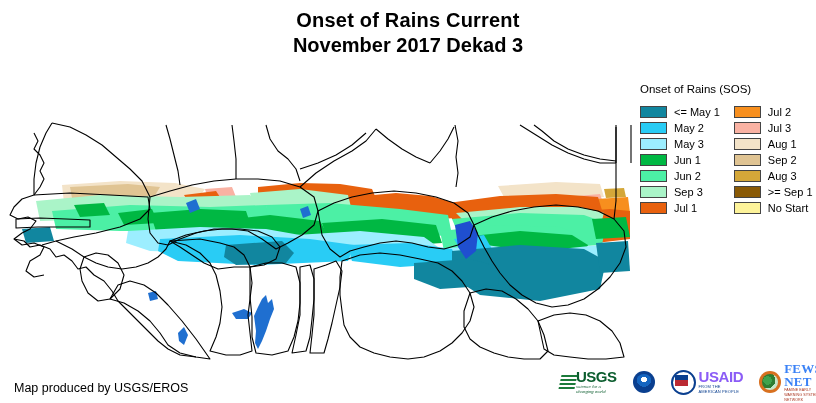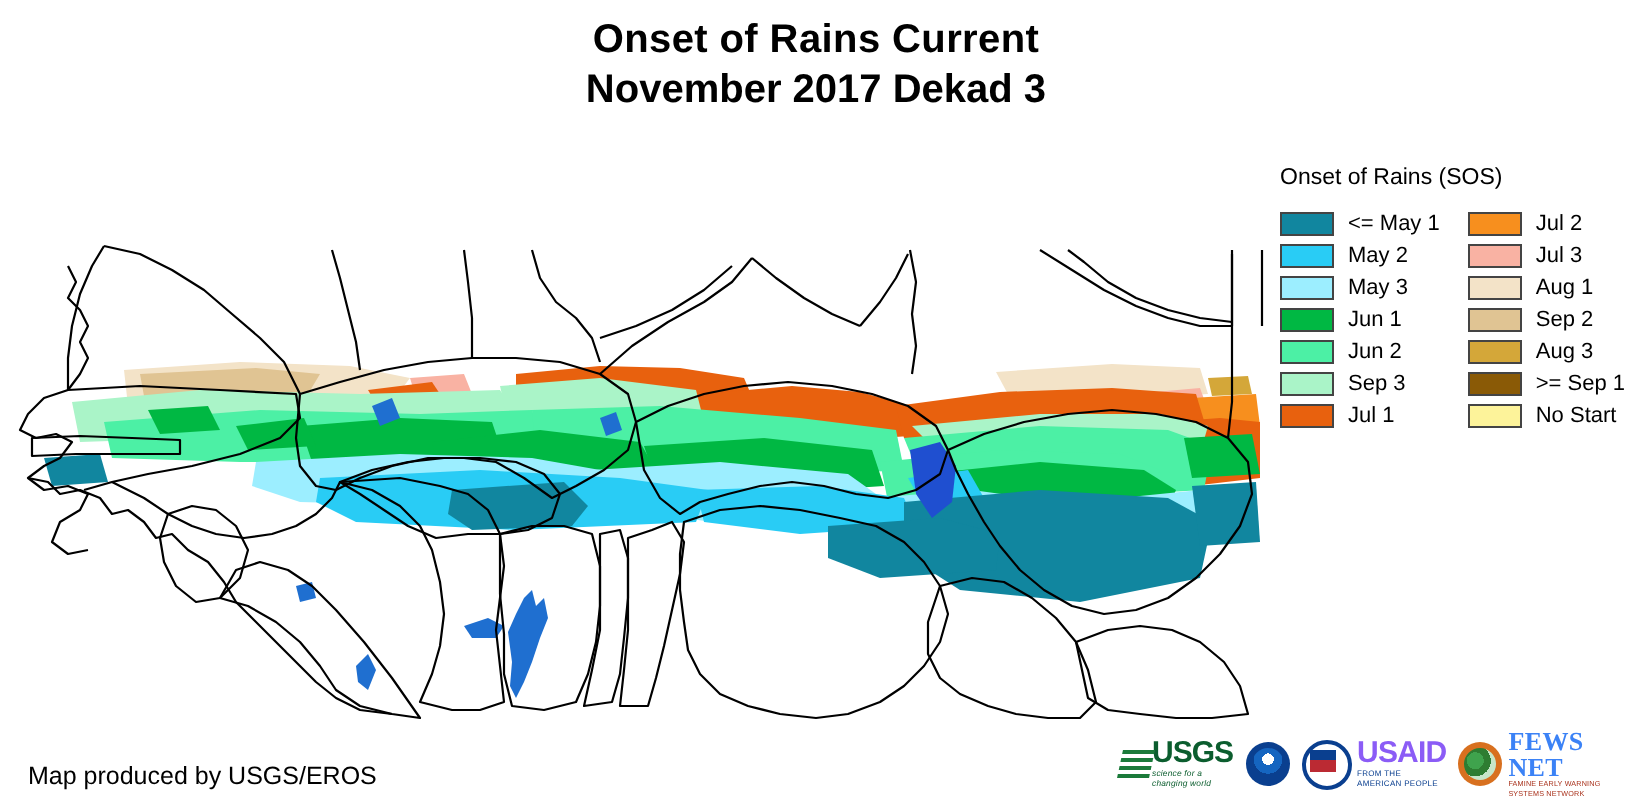--- a/index.html
+++ b/index.html
@@ -23,21 +23,21 @@
   .legend-col{display:flex;flex-direction:column;gap:2px;}
   .legend-entry{display:flex;align-items:center;height:14px;}
   .legend-swatch{width:27px;height:12px;border:1px solid #444;box-sizing:border-box;flex:none;}
   .legend-label{font-size:11px;margin-left:7px;white-space:nowrap;line-height:12px;}
 
   
   #credit{position:absolute;left:14px;top:381px;font-size:12.5px;line-height:14px;}
 
   
   #logo-bar{position:absolute;left:560px;top:366px;width:250px;height:32px;
-            display:flex;align-items:center;gap:6px;}
+            display:flex;align-items:center;gap:16px;}
   .logo{display:flex;align-items:center;height:30px;}
   
   .usgs-mark{width:16px;height:14px;background:
      linear-gradient(#1b7a3a 0 2px,transparent 2px 4px,#1b7a3a 4px 6px,transparent 6px 8px,#1b7a3a 8px 10px,transparent 10px 12px,#1b7a3a 12px 14px);
      transform:skewX(-12deg);flex:none;}
   .usgs-word{font-size:15px;font-weight:bold;color:#0b5d2e;letter-spacing:-.5px;line-height:14px;}
   .usgs-tag{font-size:4.2px;font-style:italic;color:#0b5d2e;letter-spacing:.1px;line-height:5px;}
   
   .noaa-ring{width:22px;height:22px;border-radius:50%;background:#0a3f8f;position:relative;flex:none;}
   .noaa-ring:after{content:"";position:absolute;left:3px;top:3px;width:16px;height:16px;border-radius:50%;

